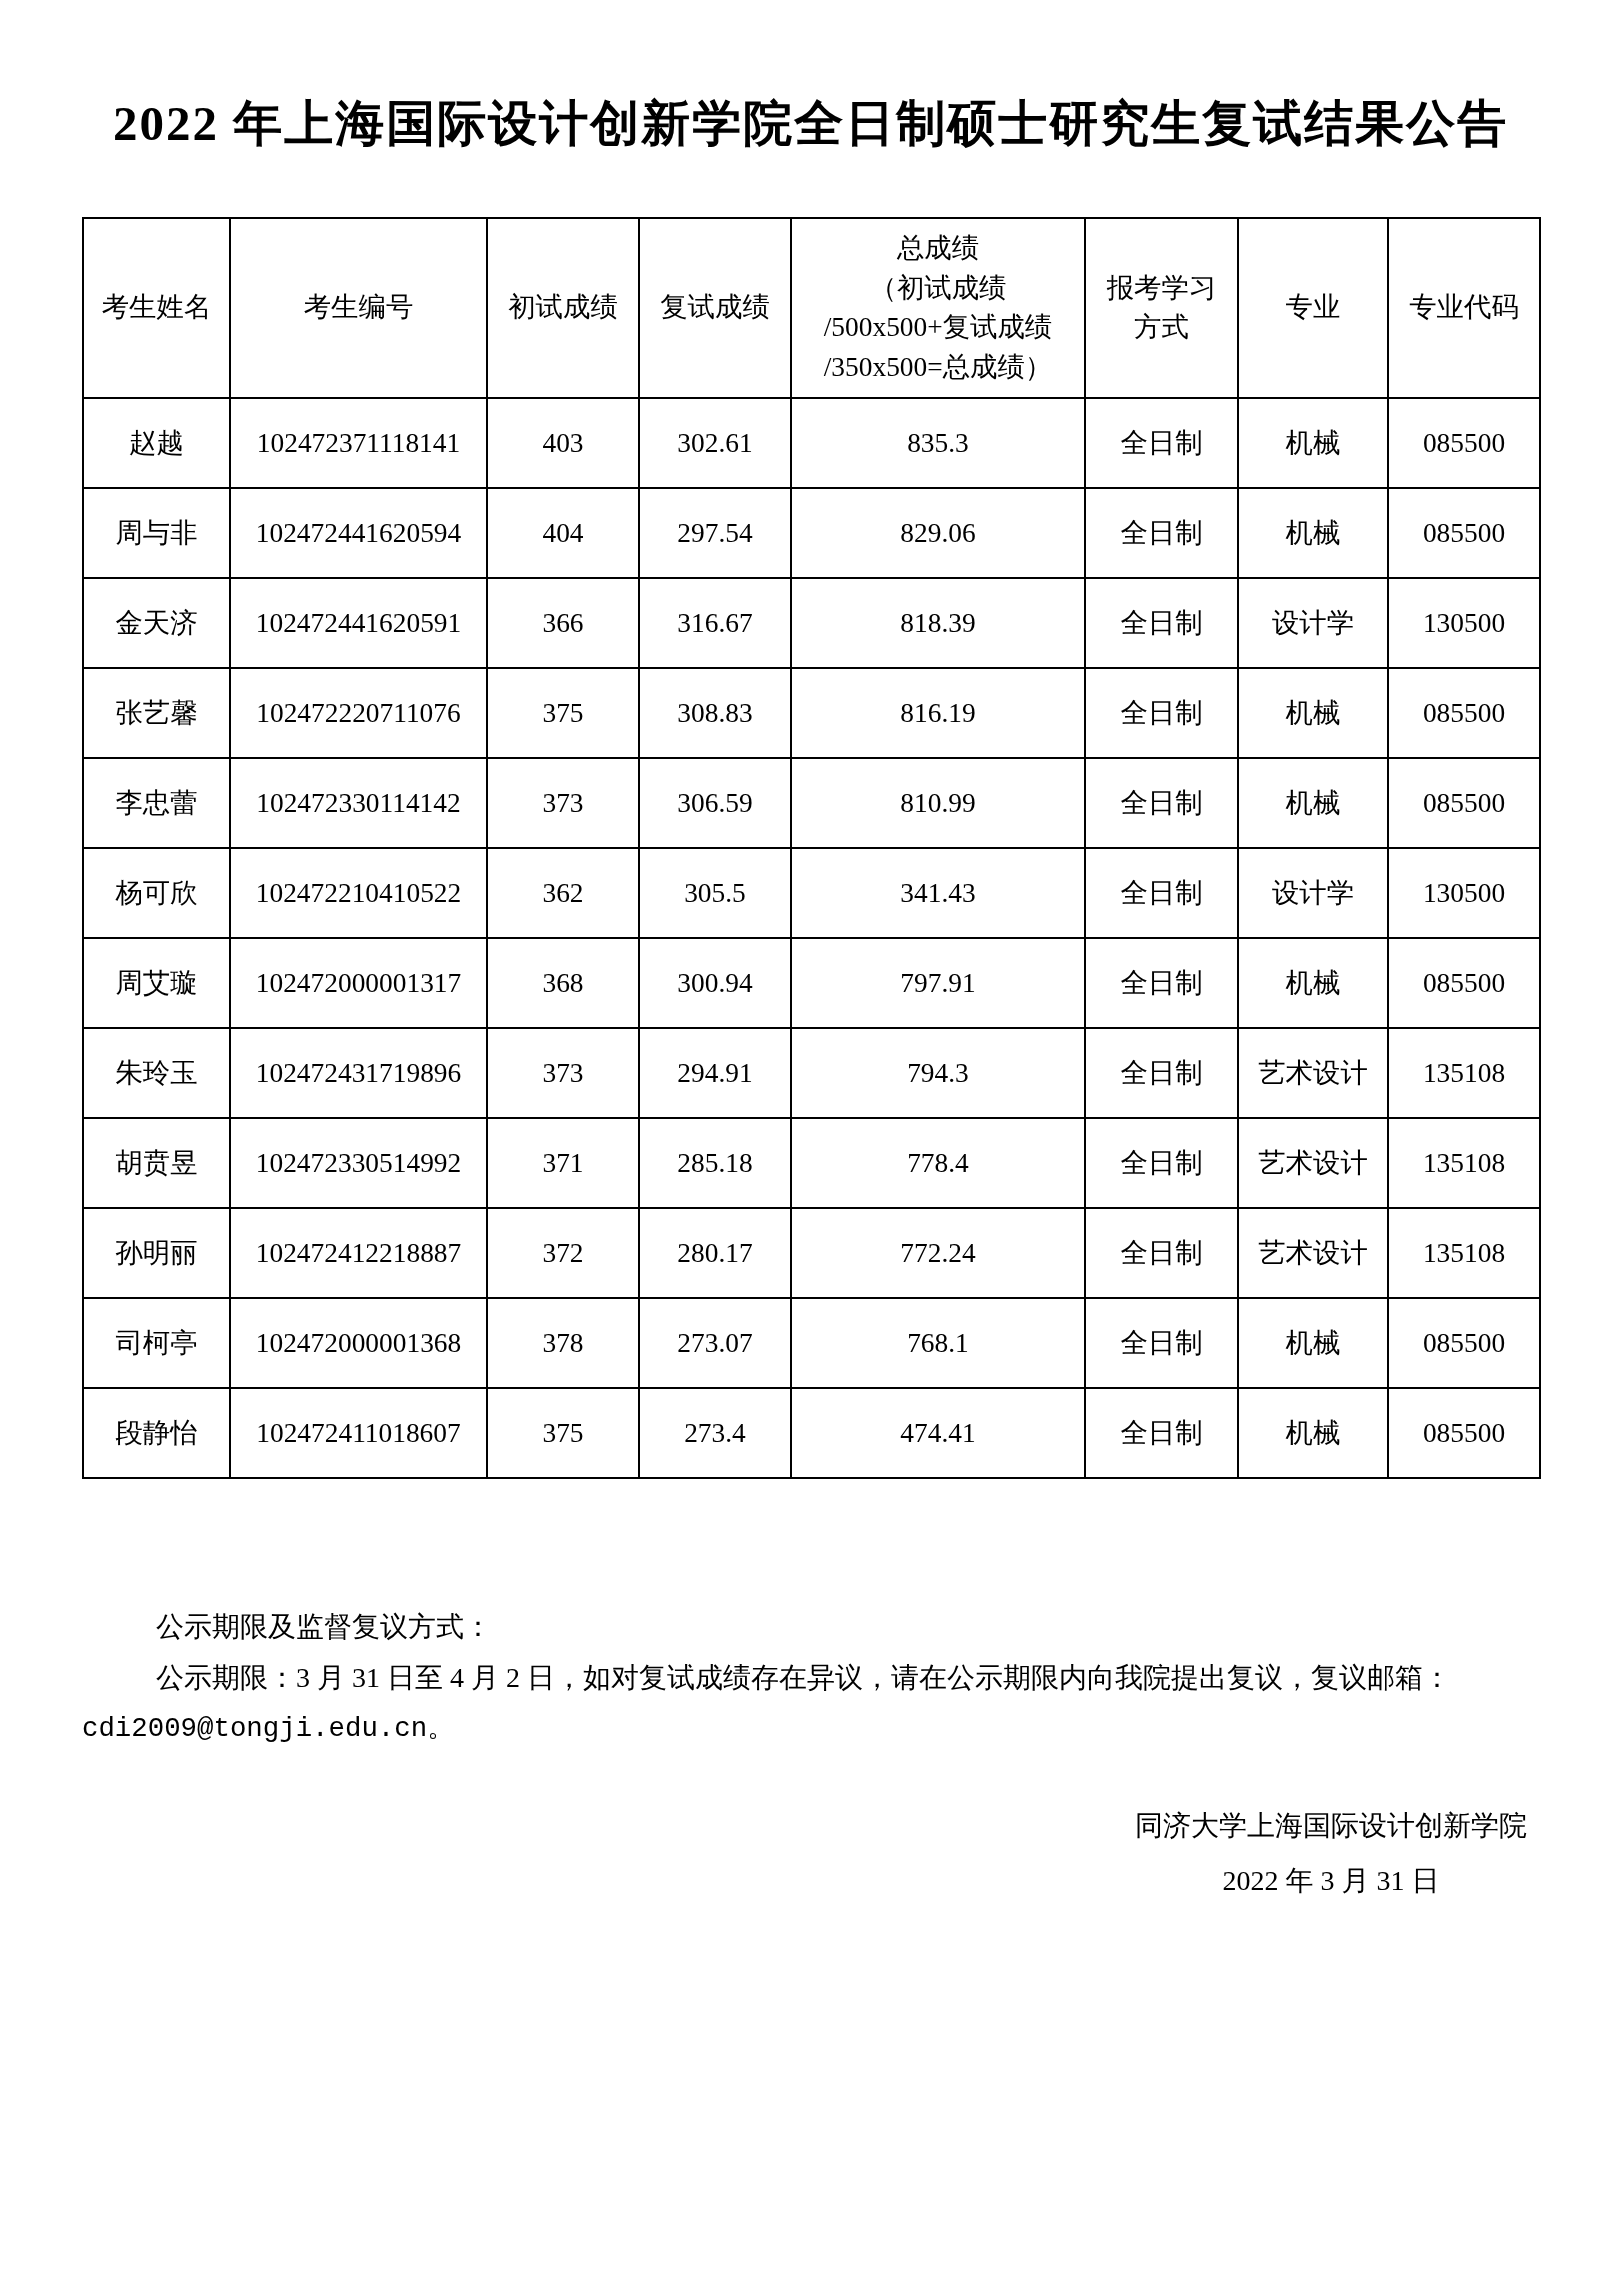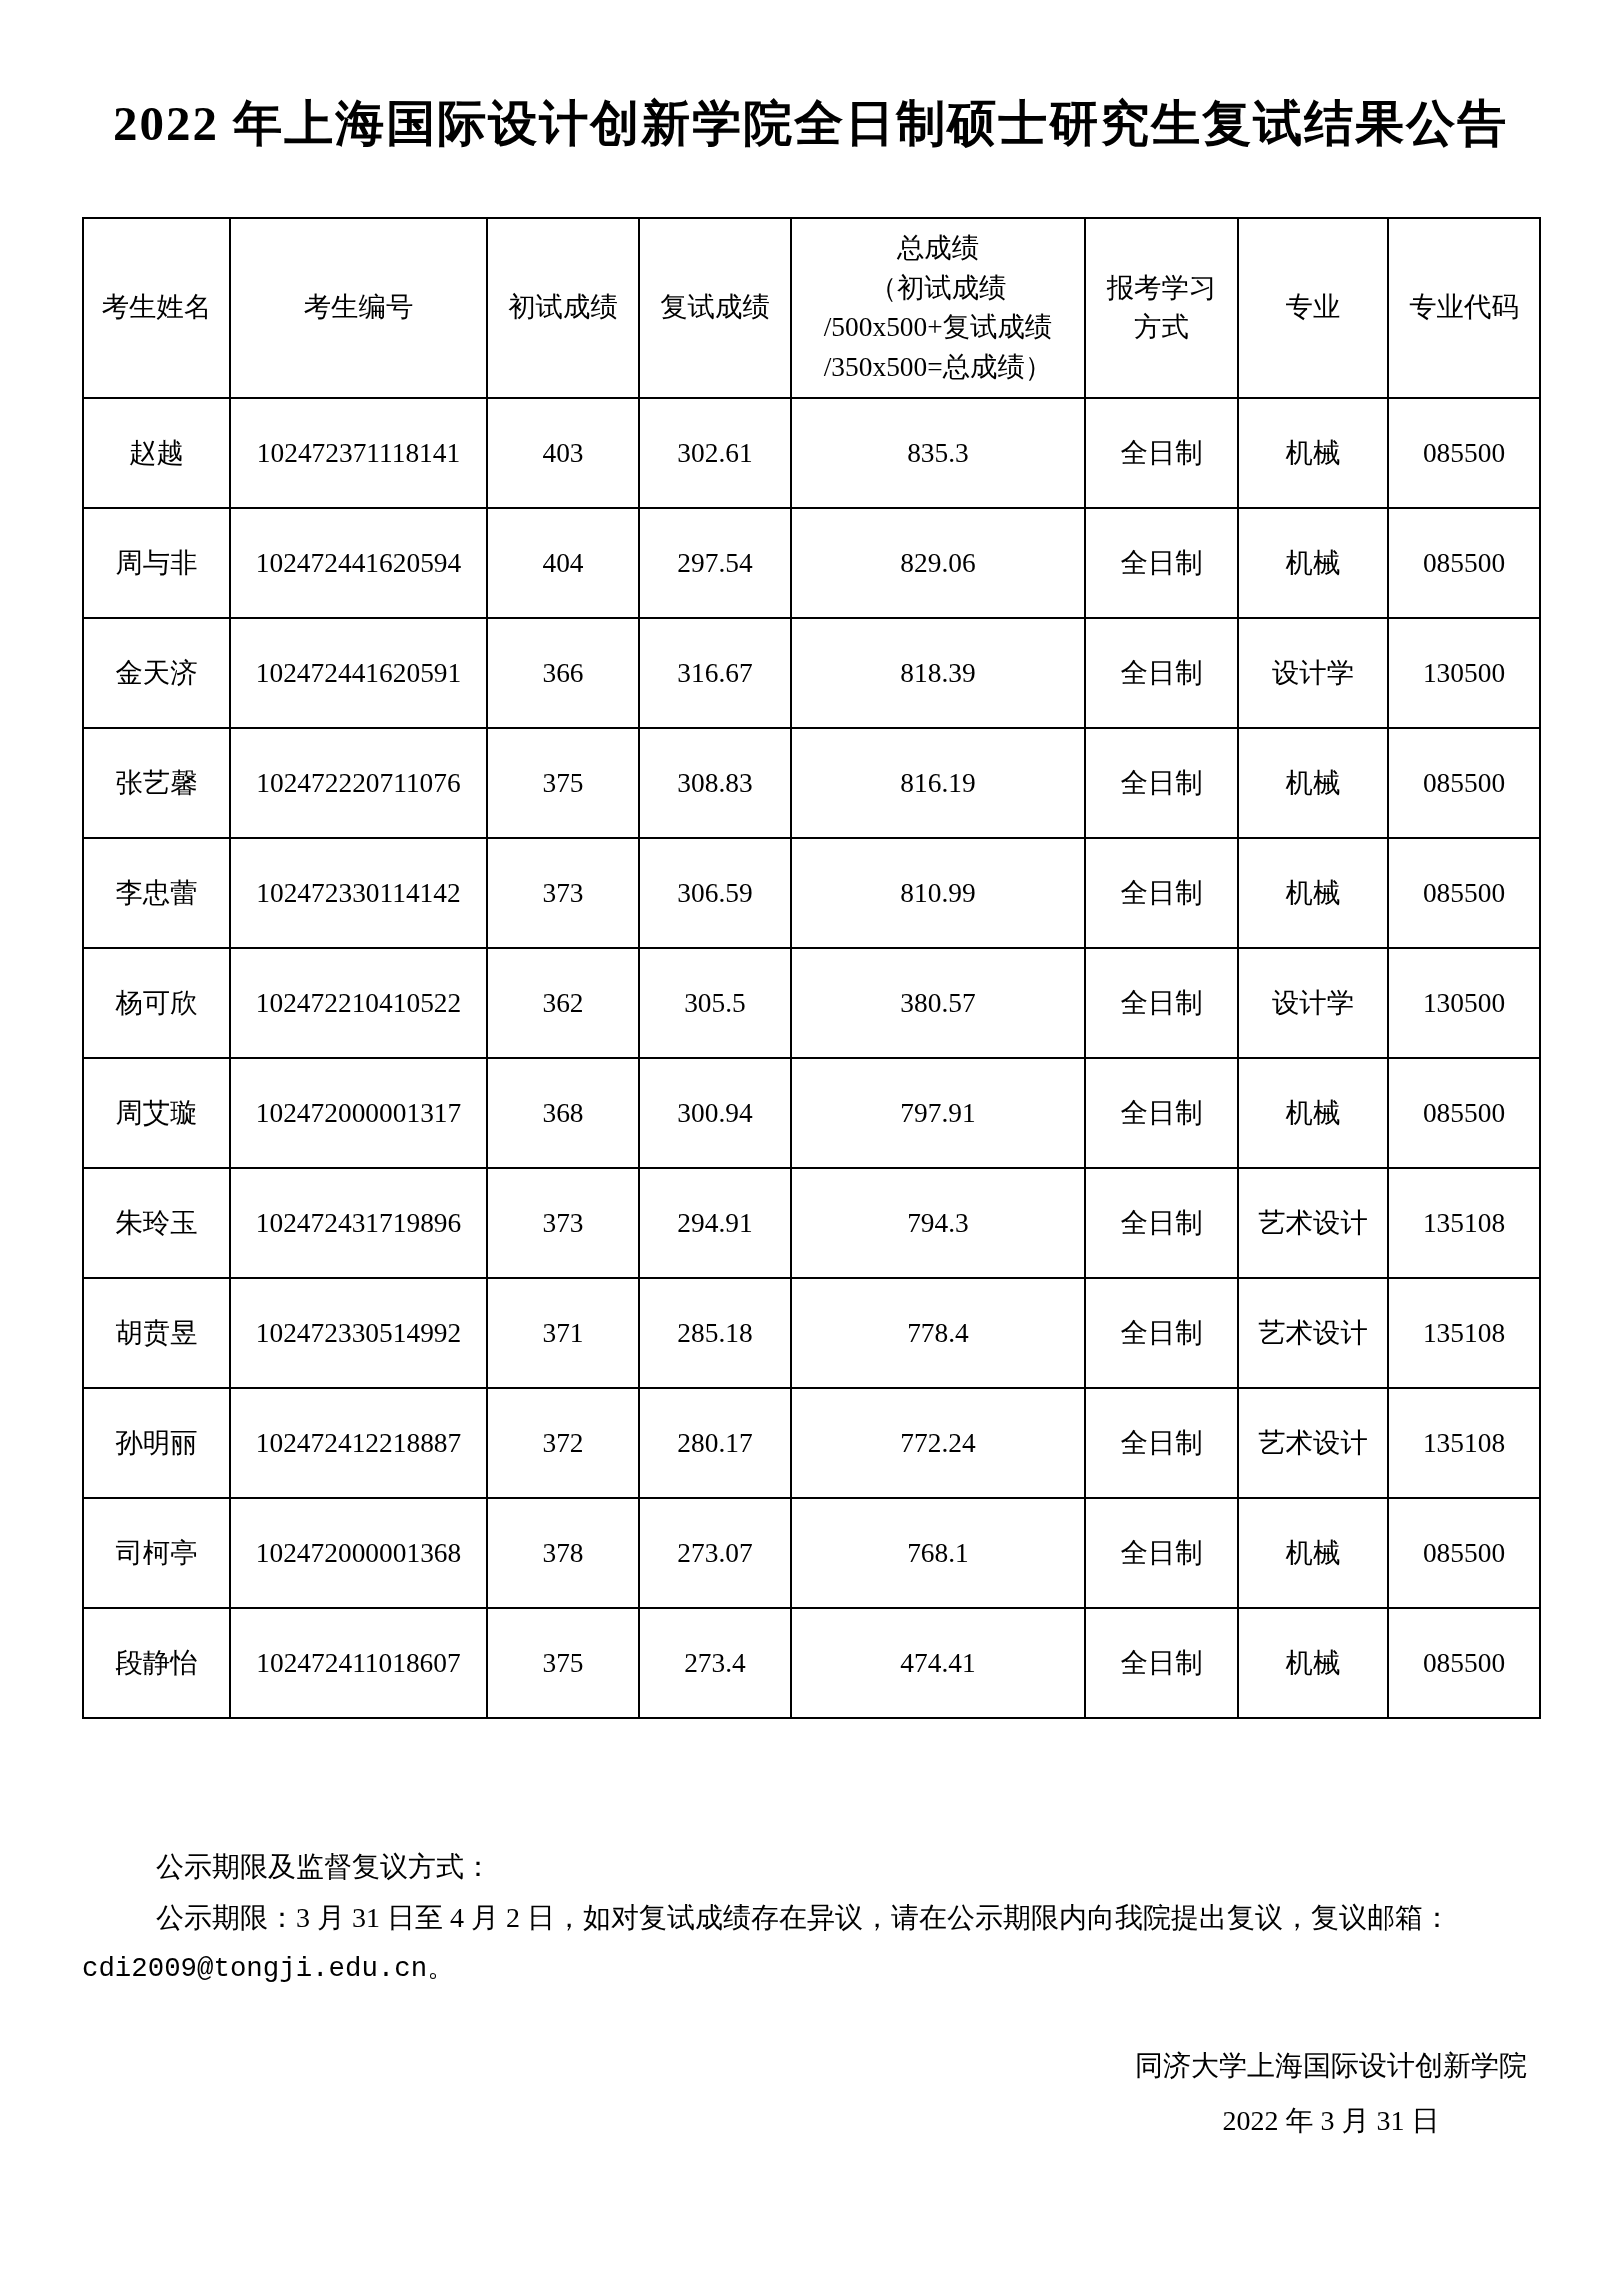--- a/index.html
+++ b/index.html
@@ -39,21 +39,21 @@
   table.results td {
     border: 2px solid #000;
     text-align: center;
     vertical-align: middle;
     padding: 0 3.9px;
     font-size: 27.4px;
     font-weight: normal;
     overflow: hidden;
   }
   table.results thead tr { height: 180px; }
-  table.results tbody tr { height: 110px; }
+  table.results tbody tr { height: 90px; }
   table.results th { white-space: pre-line; line-height: 1.45; margin-left: 8px; }
   .notes {
     margin: 123px 82px 0 82px;
     font-size: 28px;
     line-height: 1.82;
   }
   .notes p { margin: 0; }
   .notes .indent { text-indent: 74px; }
   .notes .email {
     font-family: "Liberation Mono", "DejaVu Sans Mono", monospace;
@@ -158,21 +158,21 @@
       <td>全日制</td>
       <td>机械</td>
       <td>085500</td>
     </tr>
 
     <tr>
       <td>杨可欣</td>
       <td>102472210410522</td>
       <td>362</td>
       <td>305.5</td>
-      <td>380.57</td>
+      <td>341.43</td>
       <td>全日制</td>
       <td>设计学</td>
       <td>130500</td>
     </tr>
 
     <tr>
       <td>周艾璇</td>
       <td>102472000001317</td>
       <td>368</td>
       <td>300.94</td>

